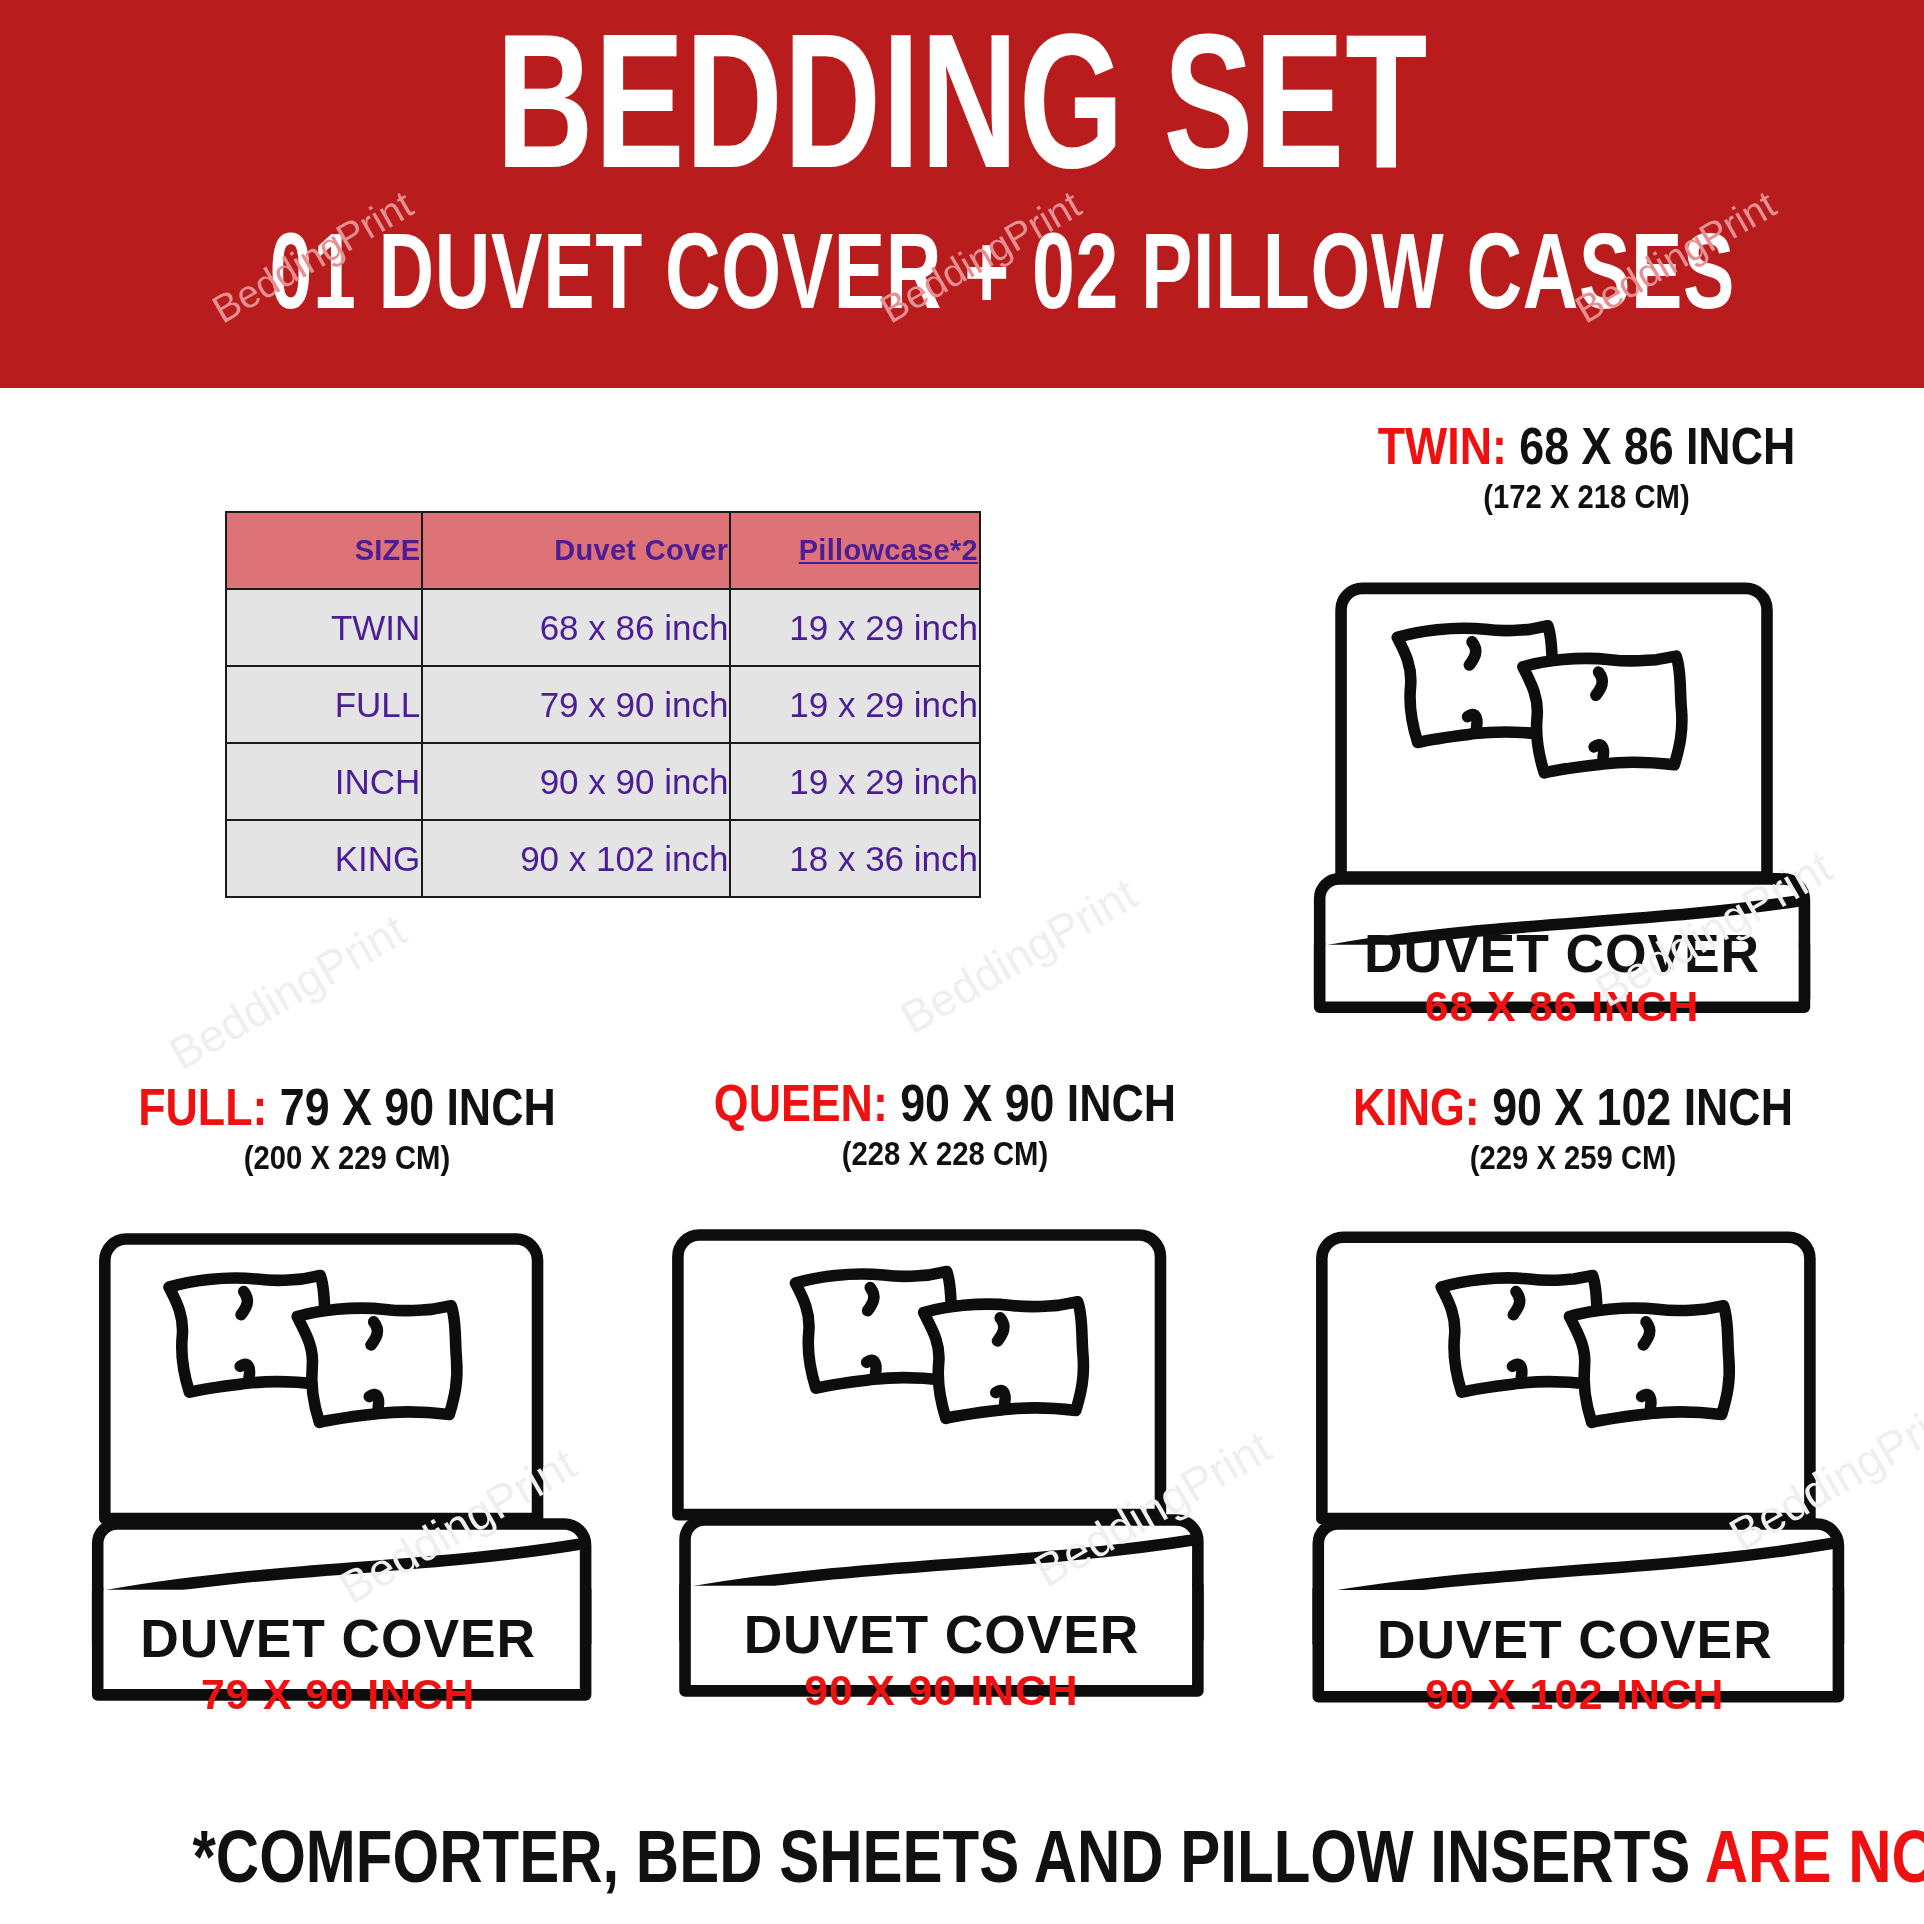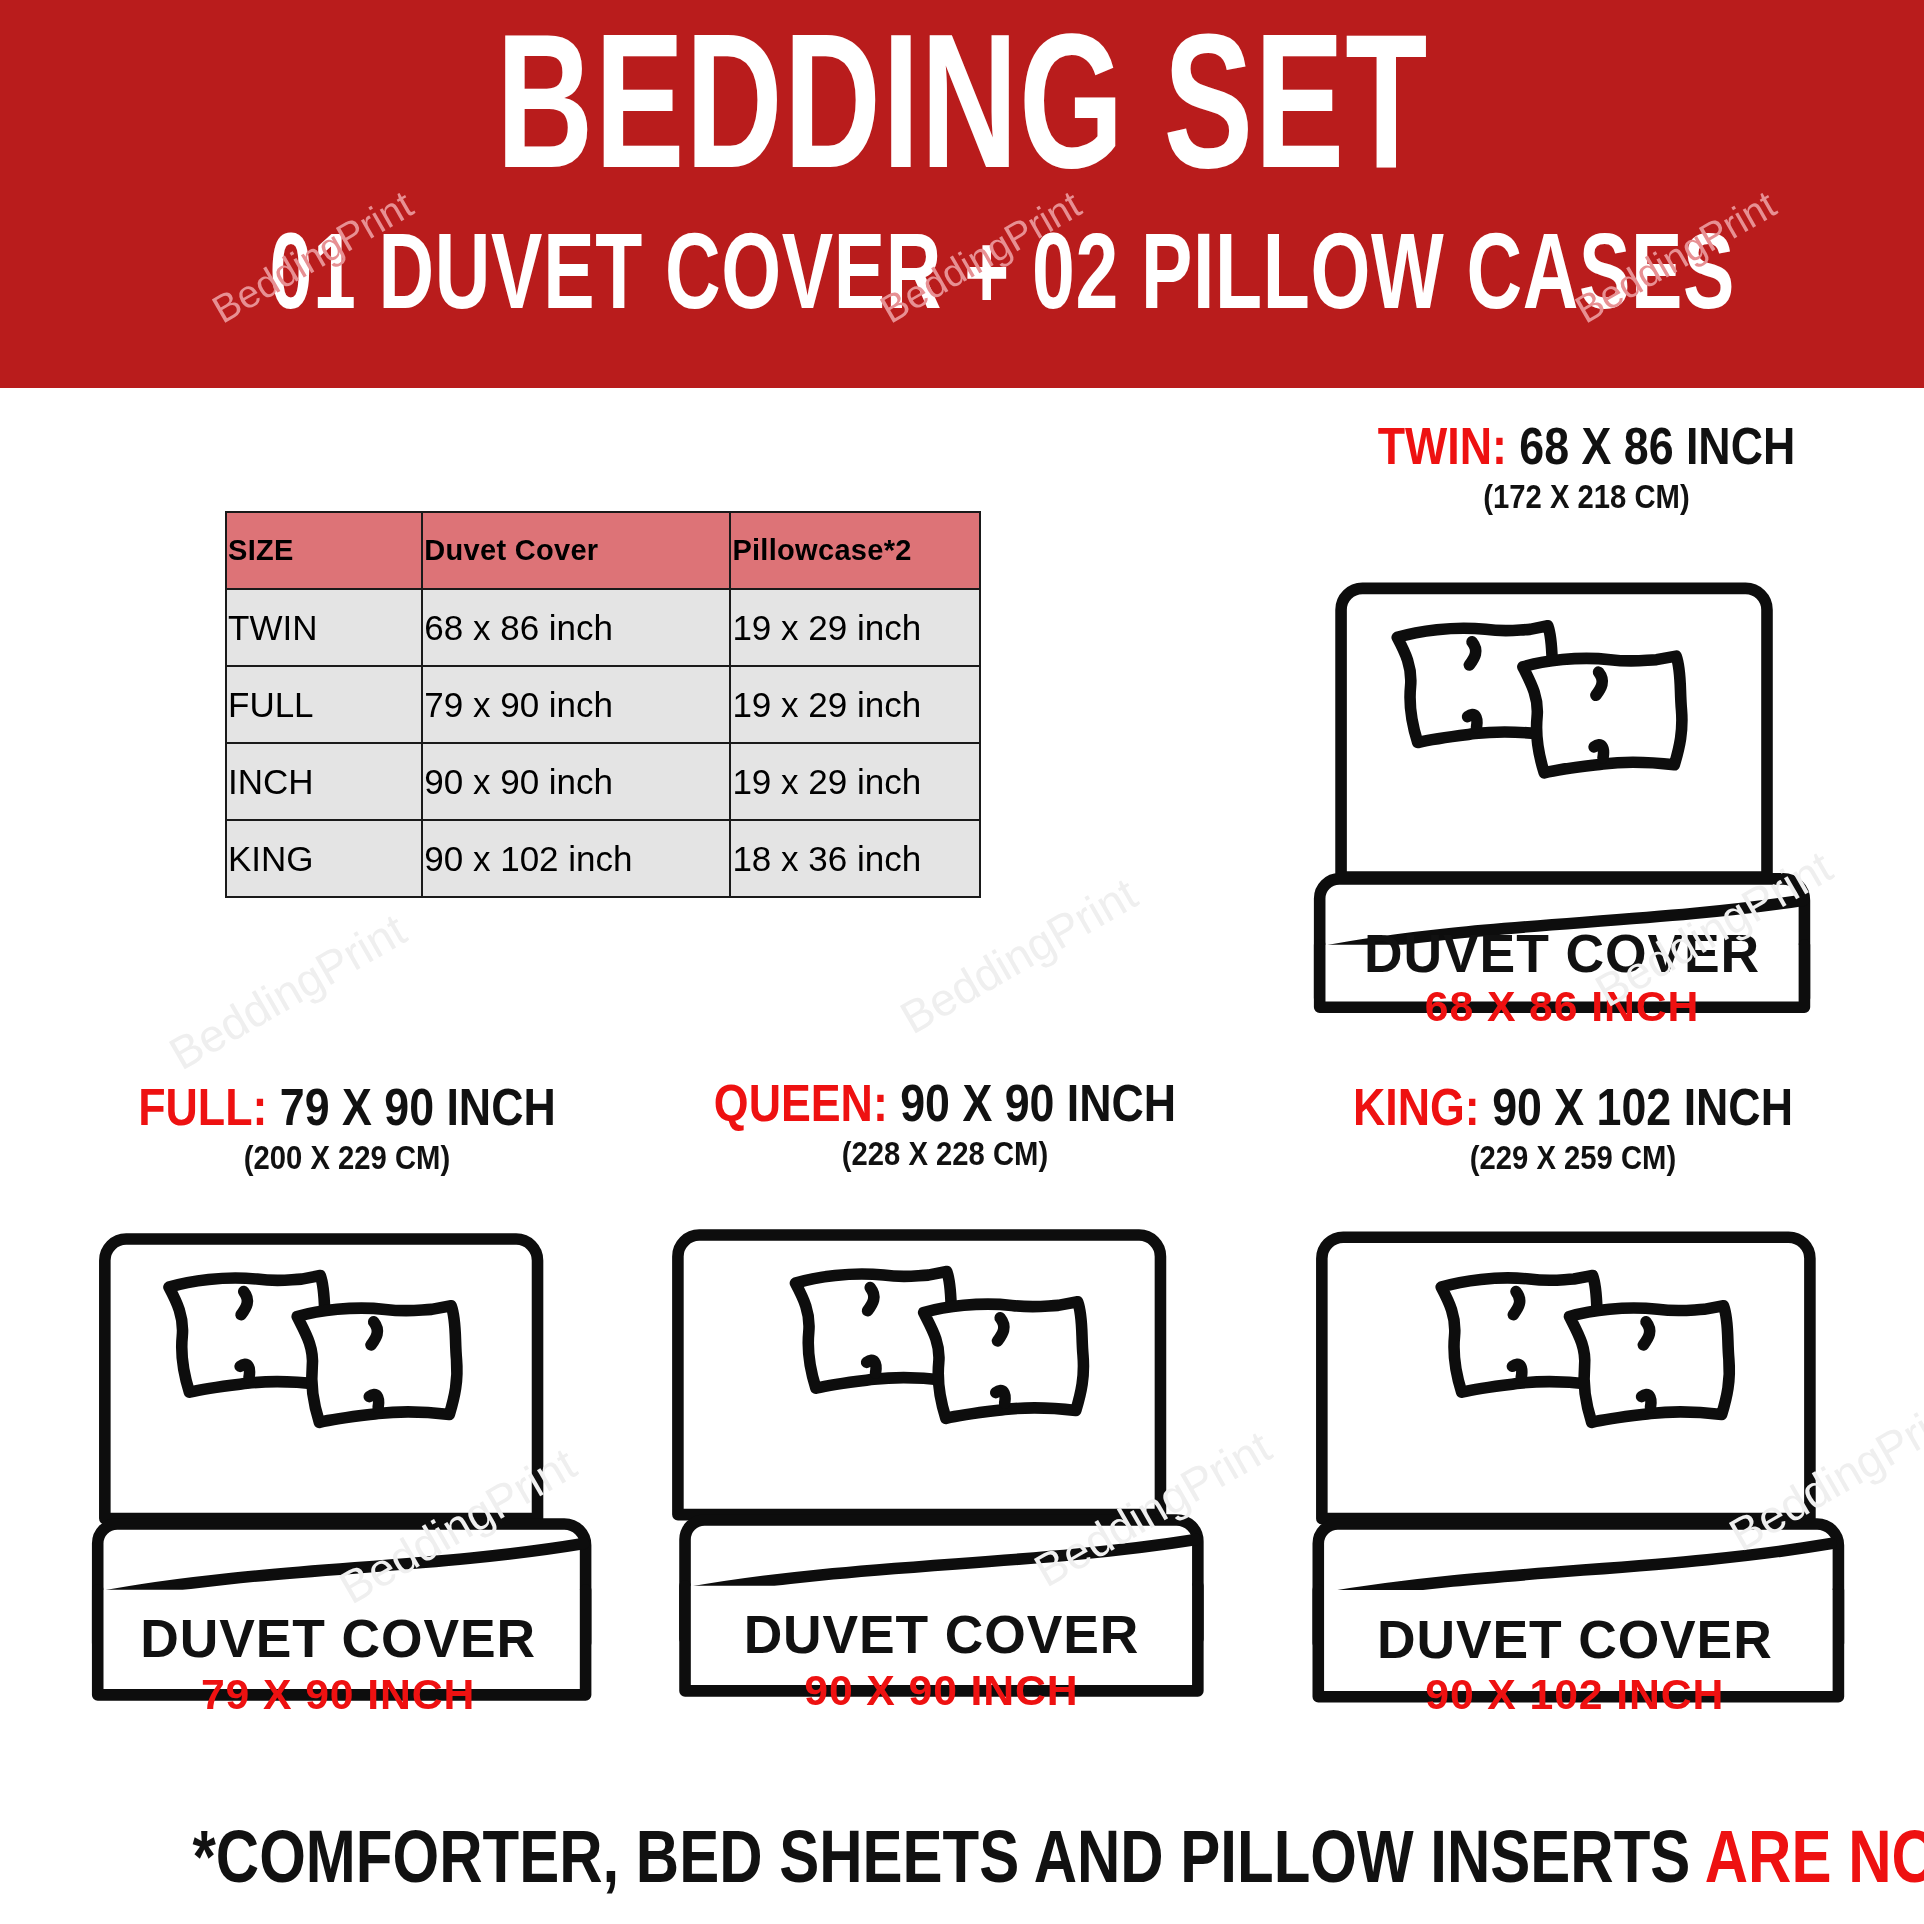--- a/index.html
+++ b/index.html
@@ -60,40 +60,40 @@
   
   .size-table{
     position:absolute;left:225px;top:511px;
     width:756px;
     border-collapse:collapse;
     z-index:3;
     background:#ffffff;
   }
   .size-table th,.size-table td{
     border:2.7px solid #1a1a1a;
-    text-align:left;
-    font-family:"Liberation Sans", sans-serif;
-    color:#000000;
+    text-align:right;
+    font-family:"Liberation Sans", sans-serif;
+    color:#4c1d95;
   }
   .size-table thead th{
     background:#dd7377;
     font-weight:700;
     font-size:29px;
     height:73px;
     letter-spacing:0.3px;
   }
   .size-table tbody td{
     background:#e4e4e4;
     font-weight:400;
     font-size:35px;
     height:73px;
   }
   .col-size{width:196px;}
   .col-duvet{width:312px;}
-  .col-pillow{width:248px;}
+  .col-pillow{width:248px;text-decoration:underline;}
 
   
   .bed-card{position:absolute;z-index:3;}
   .bed-head{
     text-align:center;
     white-space:nowrap;
     font-family:"Liberation Sans", sans-serif;
     font-weight:700;
     font-size:52px;
     line-height:55px;

